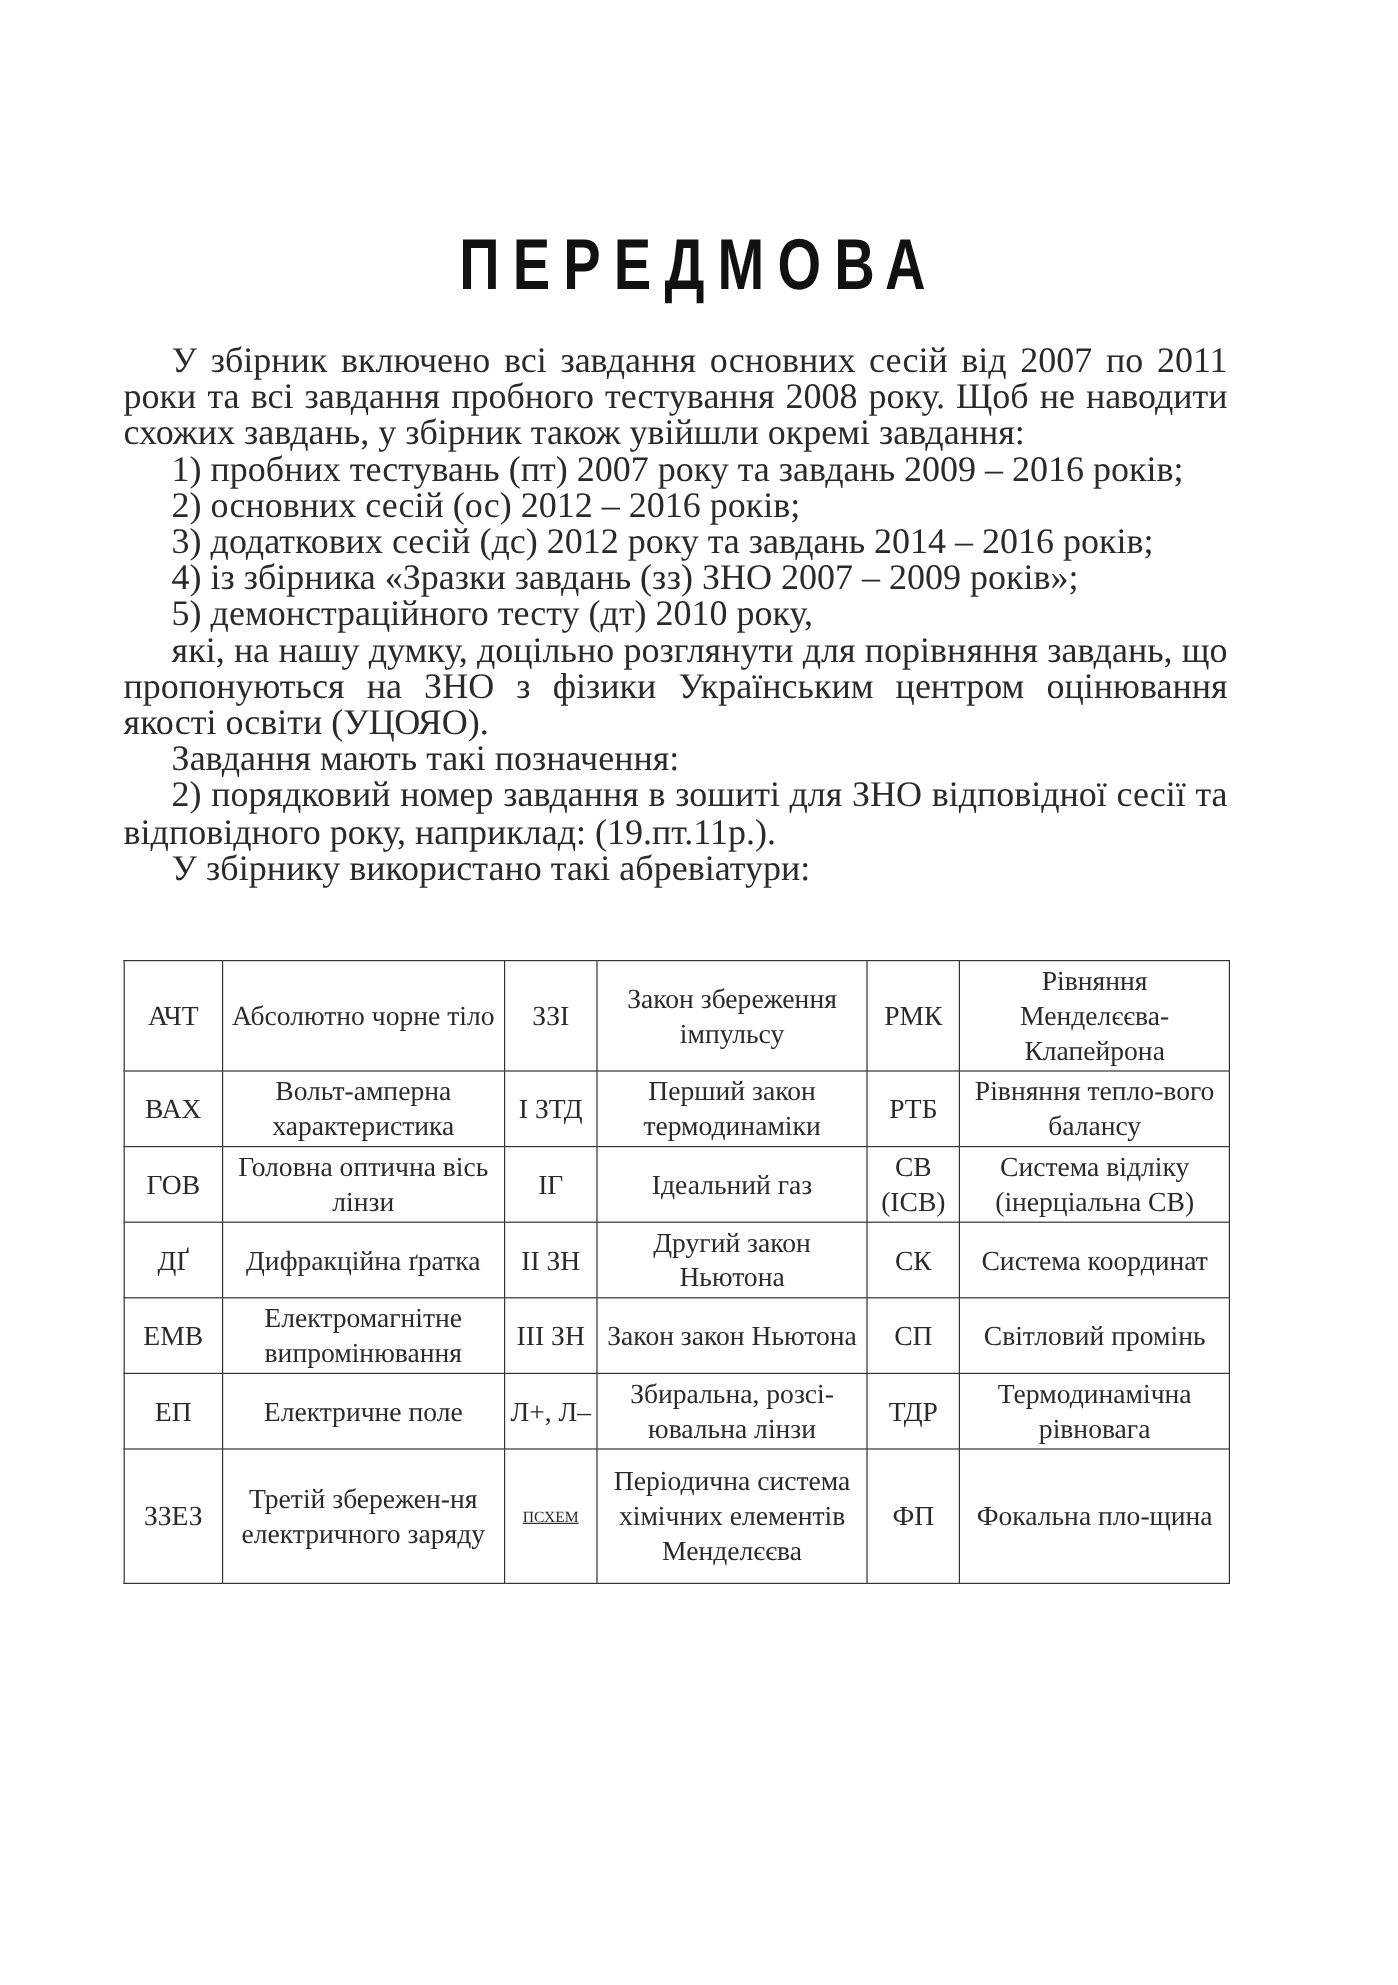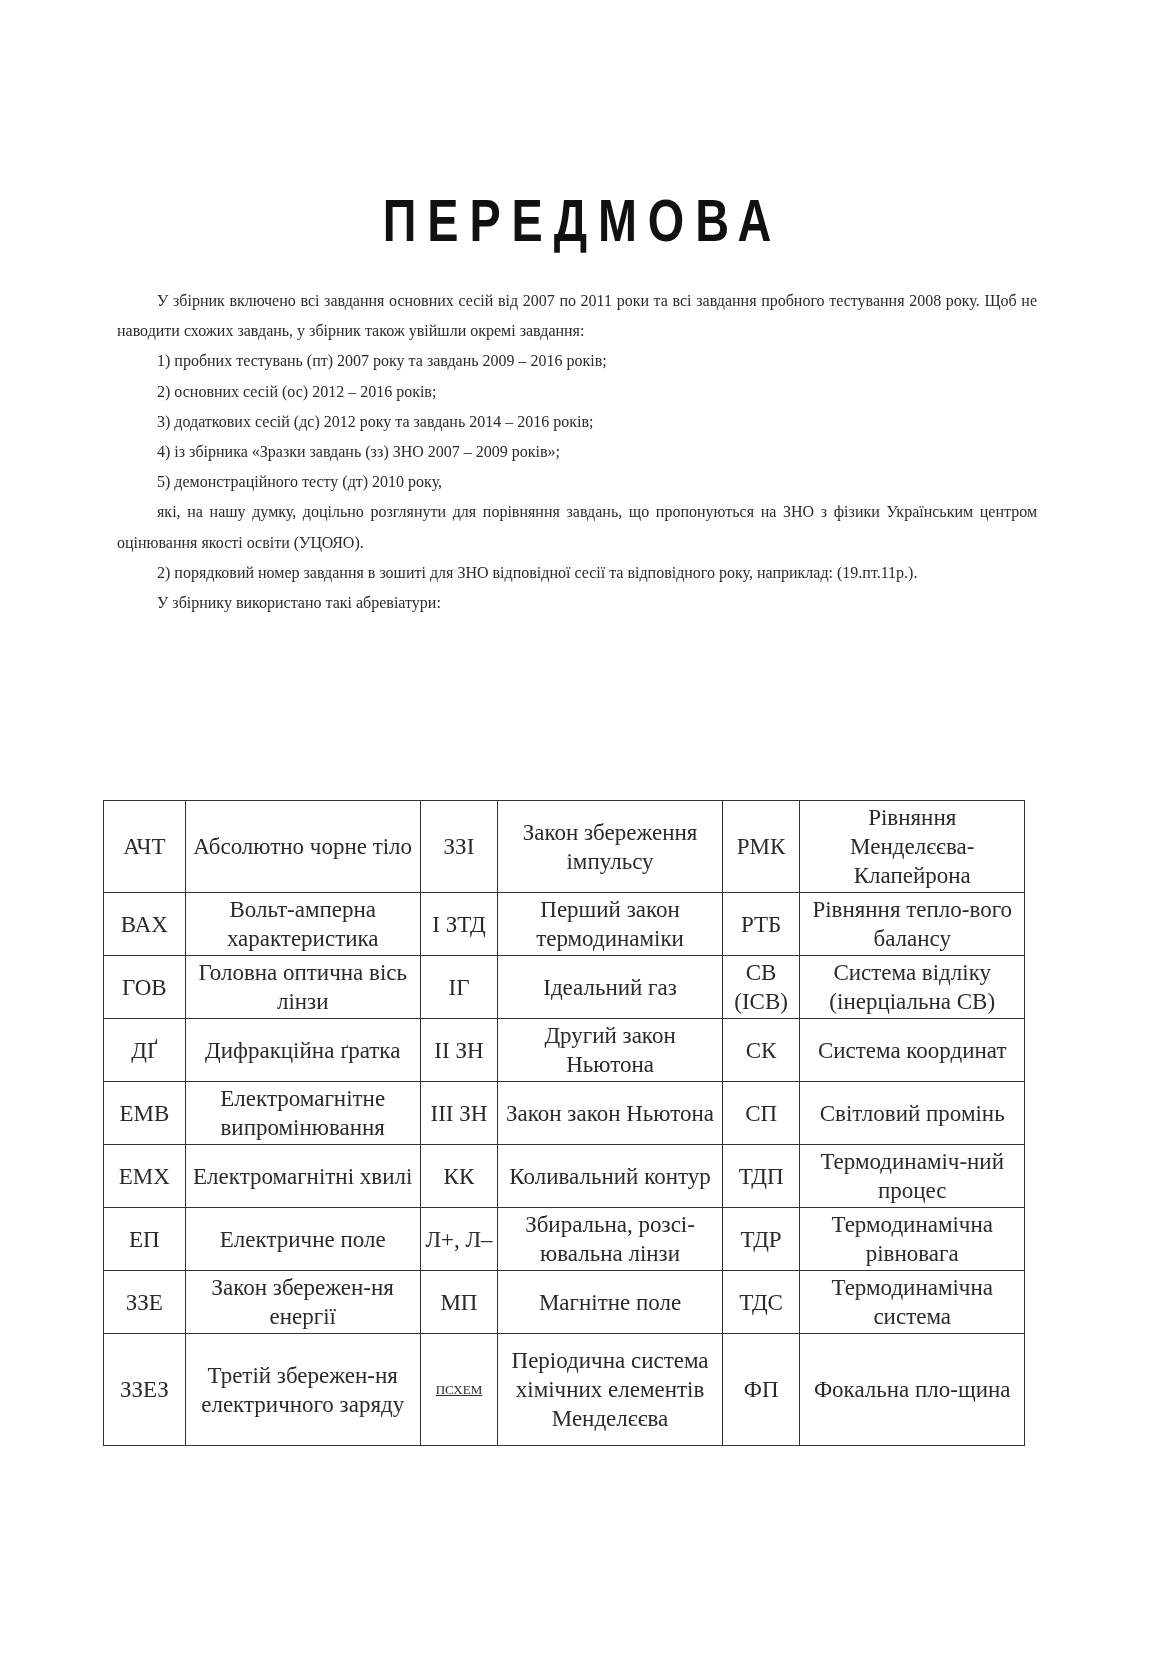--- a/index.html
+++ b/index.html
@@ -1,21 +1,21 @@
 <!DOCTYPE html>
 <html><head>
 <meta charset="utf-8">
 <style>
   html, body { margin:0; padding:0; background:#ffffff; }
   body { width:1165px; height:1654px; position:relative; overflow:hidden; color:#2a2a2a;
          font-family:"Liberation Serif","DejaVu Serif",serif; }
   .title { position:absolute; left:0; width:1165px; top:186px; text-align:center;
            font-family:"Liberation Sans","DejaVu Sans",sans-serif; font-weight:bold;
            font-size:60px; letter-spacing:14px; color:#111; transform:scaleX(0.78); transform-origin:center; line-height:70px; }
-  .text { position:absolute; left:117px; width:920px; top:286px; font-size:16px; line-height:30.2px; }
+  .text { position:absolute; left:103px; width:920px; top:286px; font-size:30px; line-height:30.2px; }
   .p { margin:0; }
   .ind { text-indent:40px; text-align:justify; text-align-last:left; }
   .li { padding-left:40px; }
   table.abbr { position:absolute; left:103px; top:800px; width:922px; border-collapse:collapse;
                font-size:23px; line-height:29px; }
   table.abbr td { border:1.6px solid #333; text-align:center; vertical-align:middle; padding:2px 4px; }
   td.c1 { width:70px; } td.c2 { width:218px; } td.c3 { width:66px; } td.c4 { width:208px; }
   td.c5 { width:66px; } td.c6 { width:208px; }
   .small { font-size:13px;text-decoration:underline; }
 </style>
@@ -25,20 +25,21 @@
 <div class="title">ПЕРЕДМОВА</div>
 
 <div class="text">
   <p class="p ind">У збірник включено всі завдання основних сесій від 2007 по 2011 роки та всі завдання пробного тестування 2008 року. Щоб не наводити схожих завдань, у збірник також увійшли окремі завдання:</p>
   <p class="p li">1) пробних тестувань (пт) 2007 року та завдань 2009 – 2016 років;</p>
   <p class="p li">2) основних сесій (ос) 2012 – 2016 років;</p>
   <p class="p li">3) додаткових сесій (дс) 2012 року та завдань 2014 – 2016 років;</p>
   <p class="p li">4) із збірника «Зразки завдань (зз) ЗНО 2007 – 2009 років»;</p>
   <p class="p li">5) демонстраційного тесту (дт) 2010 року,</p>
   <p class="p ind">які, на нашу думку, доцільно розглянути для порівняння завдань, що пропонуються на ЗНО з фізики Українським центром оцінювання якості освіти (УЦОЯО).</p>
+  <p class="p ind">Завдання мають такі позначення:</p>
   <p class="p ind">2) порядковий номер завдання в зошиті для ЗНО відповідної сесії та відповідного року, наприклад: (19.пт.11р.).</p>
   <p class="p ind">У збірнику використано такі абревіатури:</p>
 </div>
 
 <table class="abbr">
   <tbody id="abbr-body">
       <tr style="height: 86px;">
         <td class="c1">АЧТ</td>
         <td class="c2">Абсолютно чорне тіло</td>
         <td class="c3">ЗЗІ</td>
@@ -72,42 +73,26 @@
       </tr>
       <tr style="height: 58px;">
         <td class="c1">ЕМВ</td>
         <td class="c2">Електромагнітне випромінювання</td>
         <td class="c3">ІІІ ЗН</td>
         <td class="c4">Закон закон Ньютона</td>
         <td class="c5">СП</td>
         <td class="c6">Світловий промінь</td>
       </tr>
       <tr style="height: 58px;">
-        <td class="c1">ЕМХ</td>
-        <td class="c2">Електромагнітні хвилі</td>
-        <td class="c3">КК</td>
-        <td class="c4">Коливальний контур</td>
-        <td class="c5">ТДП</td>
-        <td class="c6">Термодинаміч-ний процес</td>
-      </tr>
-      <tr style="height: 58px;">
         <td class="c1">ЕП</td>
         <td class="c2">Електричне поле</td>
         <td class="c3">Л+, Л–</td>
         <td class="c4">Збиральна, розсі-ювальна лінзи</td>
         <td class="c5">ТДР</td>
         <td class="c6">Термодинамічна рівновага</td>
-      </tr>
-      <tr style="height: 58px;">
-        <td class="c1">ЗЗЕ</td>
-        <td class="c2">Закон збережен-ня енергії</td>
-        <td class="c3">МП</td>
-        <td class="c4">Магнітне поле</td>
-        <td class="c5">ТДС</td>
-        <td class="c6">Термодинамічна система</td>
       </tr>
       <tr style="height: 112px;">
         <td class="c1">ЗЗЕЗ</td>
         <td class="c2">Третій збережен-ня електричного заряду</td>
         <td class="c3 small">ПСХЕМ</td>
         <td class="c4">Періодична система хімічних елементів Менделєєва</td>
         <td class="c5">ФП</td>
         <td class="c6">Фокальна пло-щина</td>
       </tr>
     </tbody>

